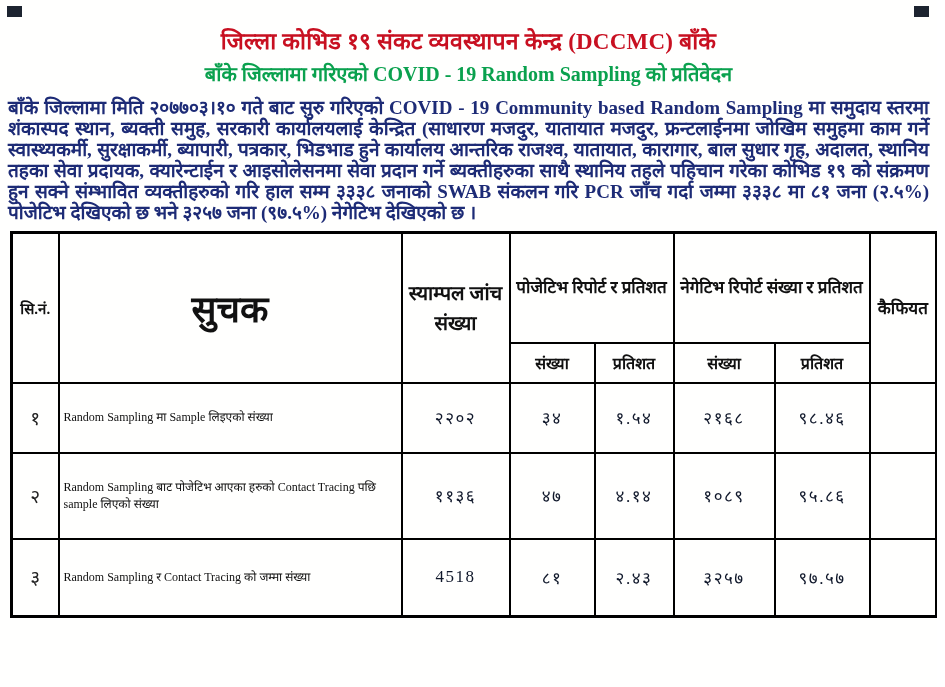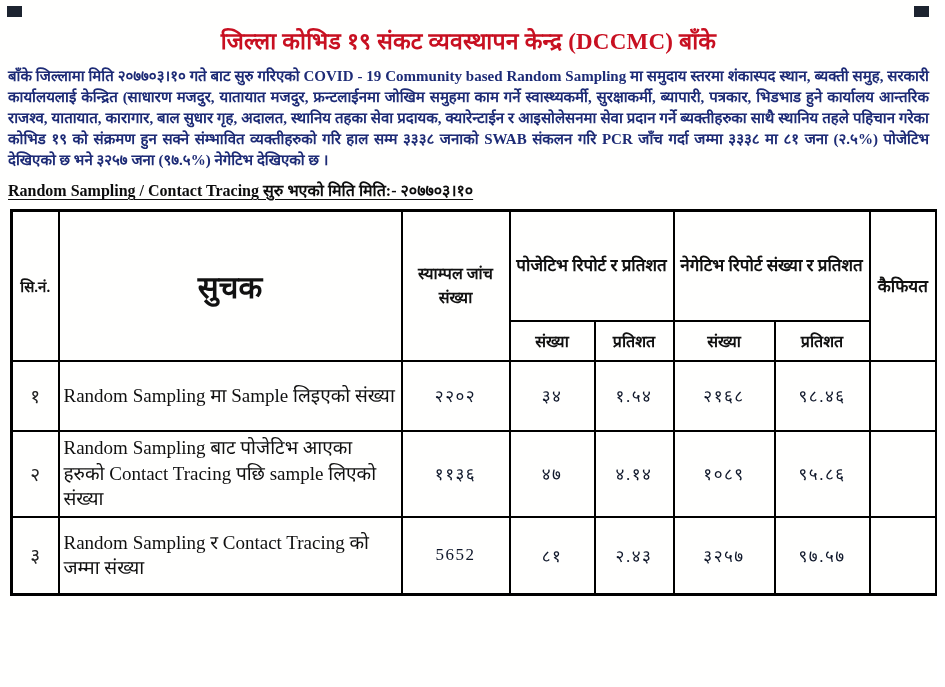--- a/index.html
+++ b/index.html
@@ -31,21 +31,21 @@
   }
   .subtitle {
     margin: 2px 10px 10px 10px;
     text-align: center;
     font-size: 20px; font-weight: bold;
     color: var(--subtitle-green, #0aa14e);
   }
   .intro {
     margin: 10px 8px 8px 8px;
     text-align: justify;
-    font-size: 15px; font-weight: bold;
+    font-size: 19px; font-weight: bold;
     line-height: 21px;
     color: var(--paragraph-blue, #1d2b76);
   }
   .note {
     margin: 3px 0 3px 8px;
     font-size: 16px; font-weight: bold;
     color: #0d0d0d;
     text-decoration: underline;
     text-underline-offset: 3px;
   }
@@ -65,43 +65,43 @@
     overflow: hidden;
   }
   tr.head-main   { height: 110px; }
   tr.head-sub    { height: 40px; }
   tr.body-row-1  { height: 70px; }
   tr.body-row-2  { height: 86px; }
   tr.body-row-3  { height: 78px; }
 
   th { font-weight: bold; text-align: center; }
   .th-sn       { font-size: 15px; }
-  .th-indicator{ font-size: 31px; }
-  .th-sample   { font-size: 16px; line-height: 1.5; }
+  .th-indicator{ font-size: 37px; }
+  .th-sample   { font-size: 20px; line-height: 1.5; }
   .th-group    { font-size: 17px; line-height: 1.6; }
   .th-remarks  { font-size: 17px; }
   .head-sub th { font-size: 16px; border-radius: 13px; }
 
   .td-sn  { text-align: center; font-size: 19px; color: #222; }
-  .td-ind { text-align: left; font-size: 19px; line-height: 1.35; padding-left: 8px; color: #101010; }
+  .td-ind { text-align: left; font-size: 12px; line-height: 1.35; padding-left: 8px; color: #101010; }
   .td-num { text-align: center; font-size: 17px; letter-spacing: 1.5px; color: #0f172a; }
 </style>
 </head>
 <body>
 
 <div class="page">
 
   <div class="corner-artifact left"></div>
   <div class="corner-artifact right"></div>
 
   <div class="title">जिल्ला कोभिड १९ संकट व्यवस्थापन केन्द्र (DCCMC) बाँके</div>
+  <div class="subtitle">बाँके जिल्लामा गरिएको COVID - 19 Random Sampling को प्रतिवेदन</div>
 
   <div class="intro">बाँके जिल्लामा मिति २०७७०३।१० गते बाट सुरु गरिएको COVID - 19 Community based Random Sampling मा समुदाय स्तरमा शंकास्पद स्थान, ब्यक्ती समुह, सरकारी कार्यालयलाई केन्द्रित (साधारण मजदुर, यातायात मजदुर, फ्रन्टलाईनमा जोखिम समुहमा काम गर्ने स्वास्थ्यकर्मी, सुरक्षाकर्मी, ब्यापारी, पत्रकार, भिडभाड हुने कार्यालय आन्तरिक राजश्व, यातायात, कारागार, बाल सुधार गृह, अदालत, स्थानिय तहका सेवा प्रदायक, क्यारेन्टाईन र आइसोलेसनमा सेवा प्रदान गर्ने ब्यक्तीहरुका साथै स्थानिय तहले पहिचान गरेका कोभिड १९ को संक्रमण हुन सक्ने संम्भावित व्यक्तीहरुको गरि हाल सम्म ३३३८ जनाको SWAB संकलन गरि PCR जाँच गर्दा जम्मा ३३३८ मा ८१ जना (२.५%) पोजेटिभ देखिएको छ भने ३२५७ जना (९७.५%) नेगेटिभ देखिएको छ ।</div>
 
-  <div class="note">Random Sampling / Contact Tracing सुरु भएको मिति मिति:- २०७७०३।१०</div>
 
   <table class="report-table">
     <colgroup>
       <col style="width:47px">
       <col style="width:343px">
       <col style="width:108px">
       <col style="width:85px">
       <col style="width:79px">
       <col style="width:101px">
       <col style="width:95px">
@@ -140,21 +140,21 @@
         <td class="td-num">११३६</td>
         <td class="td-num">४७</td>
         <td class="td-num">४.१४</td>
         <td class="td-num">१०८९</td>
         <td class="td-num">९५.८६</td>
         <td class="td-num"></td>
       </tr>
       <tr class="body-row-3">
         <td class="td-sn">३</td>
         <td class="td-ind">Random Sampling र Contact Tracing को जम्मा संख्या</td>
-        <td class="td-num">5652</td>
+        <td class="td-num">4518</td>
         <td class="td-num">८१</td>
         <td class="td-num">२.४३</td>
         <td class="td-num">३२५७</td>
         <td class="td-num">९७.५७</td>
         <td class="td-num"></td>
       </tr>
     </tbody>
   </table>
 
 </div>

